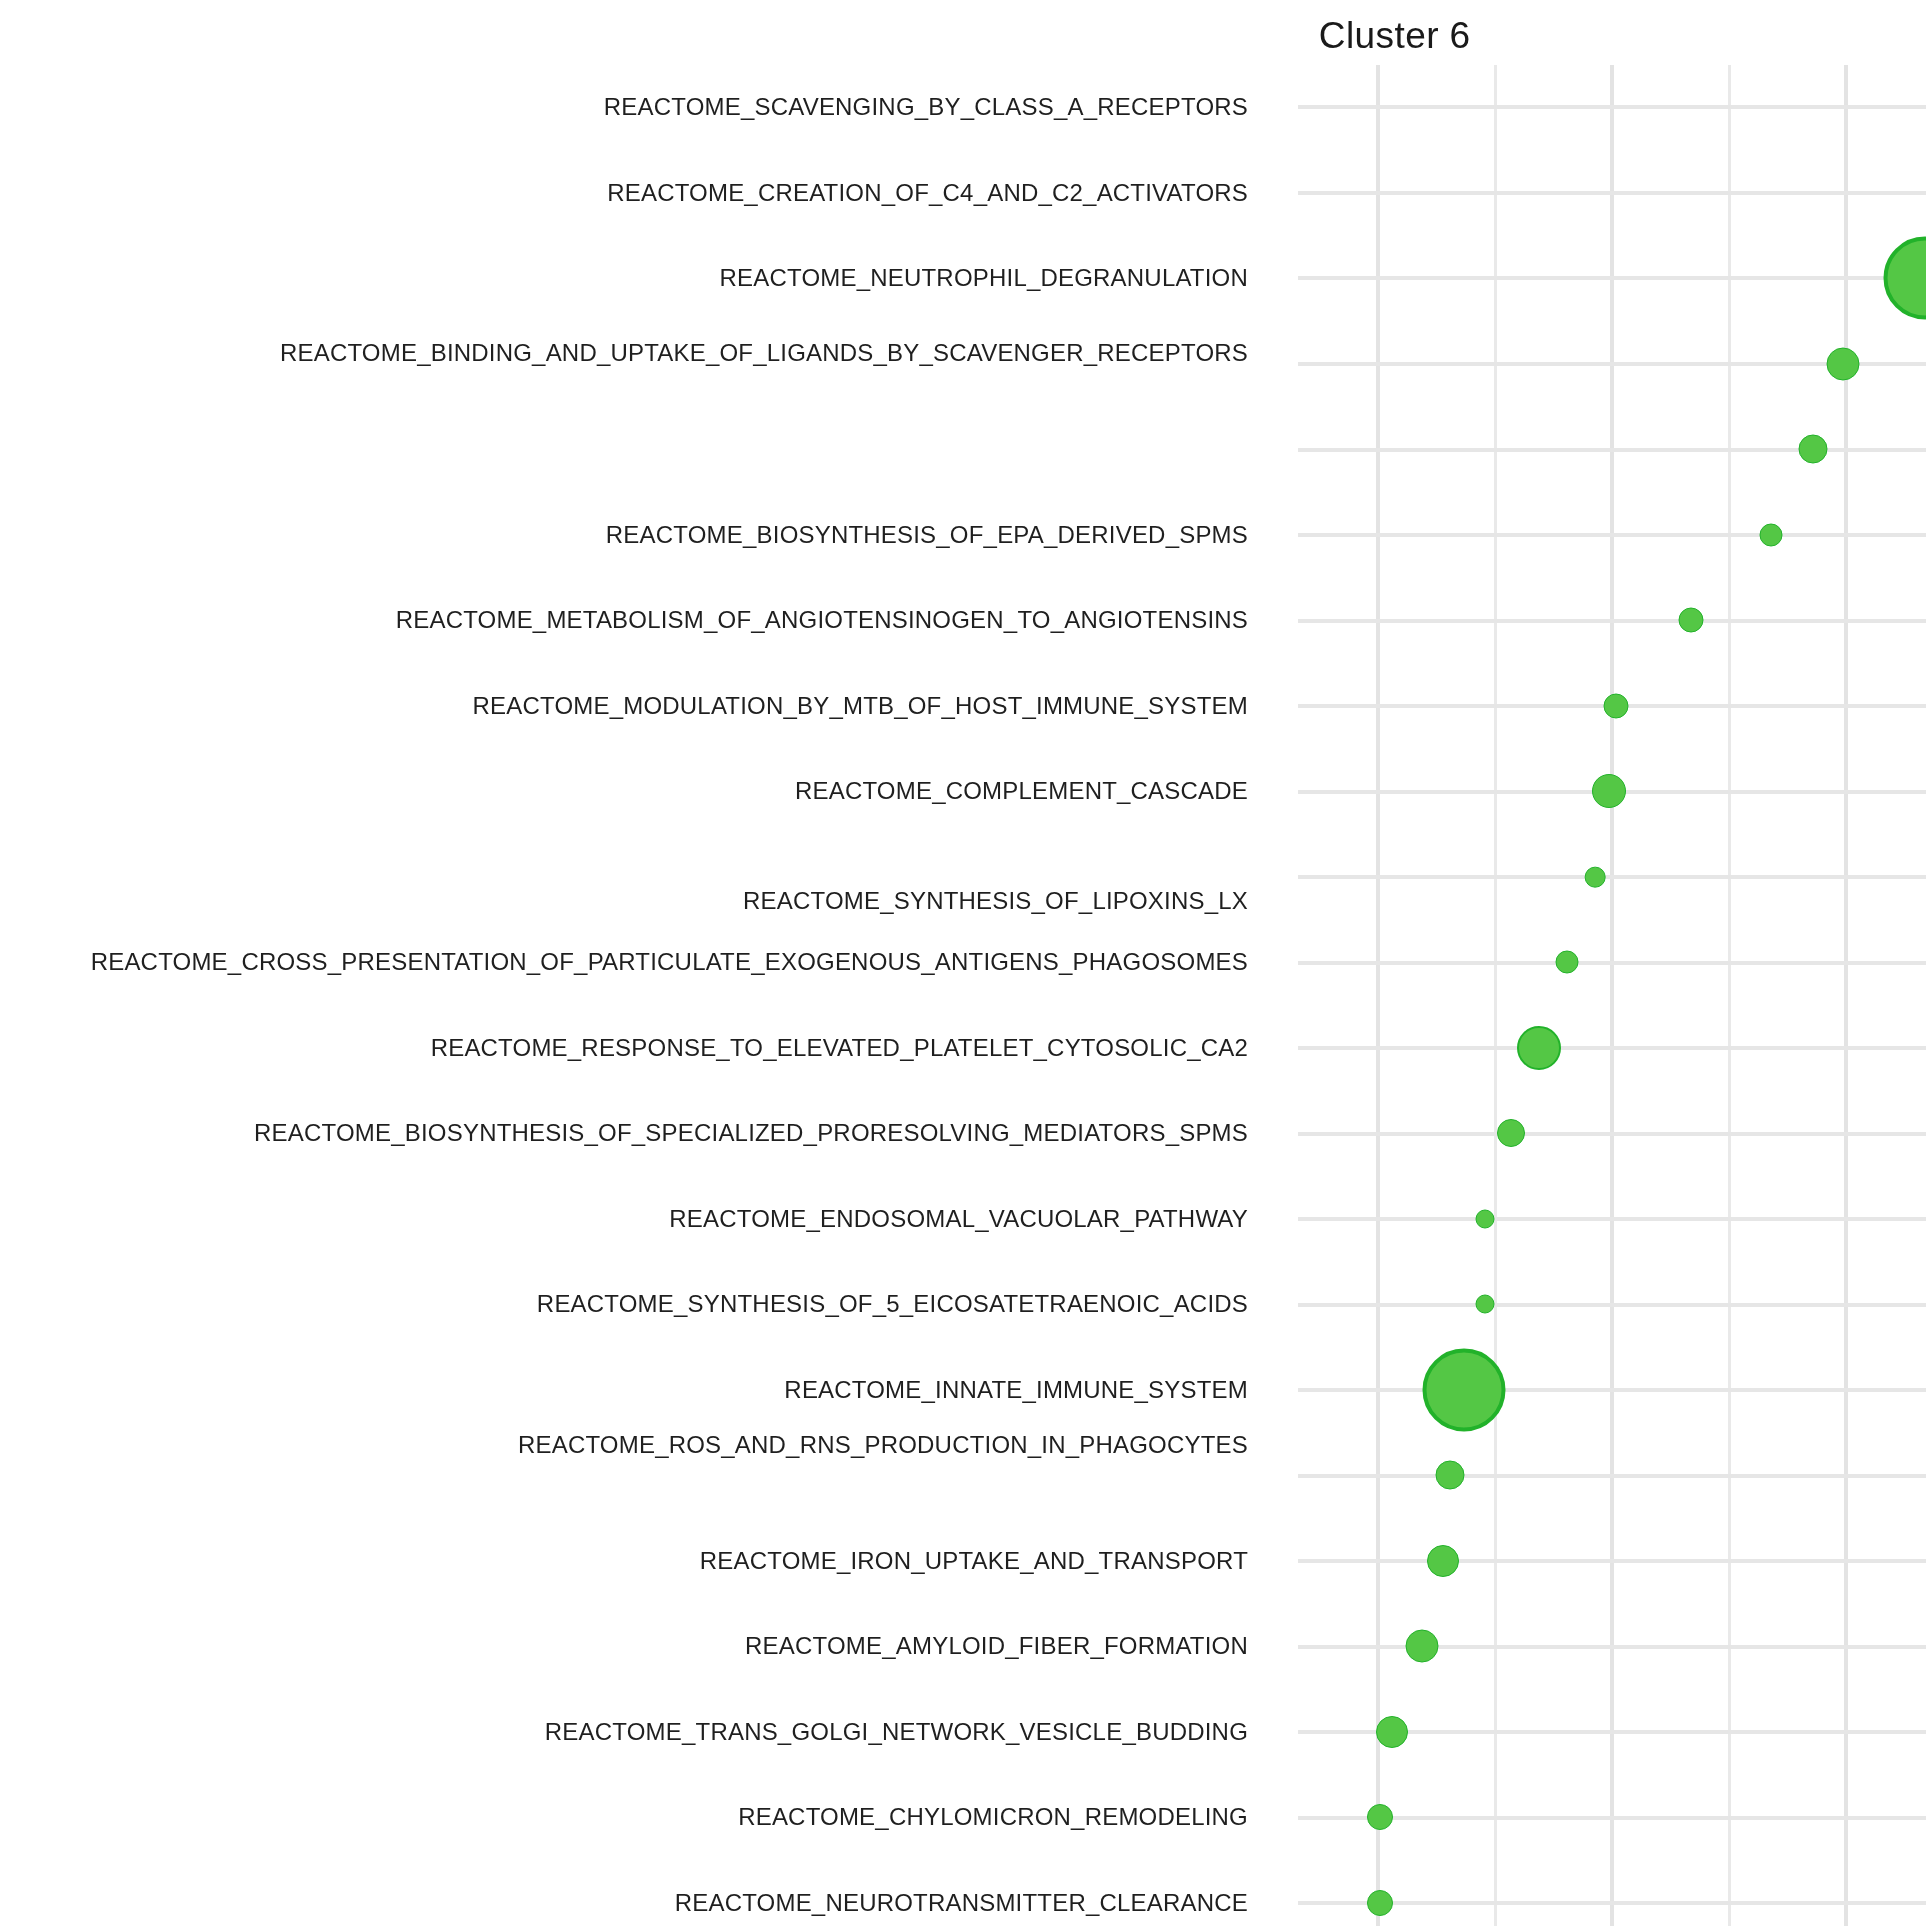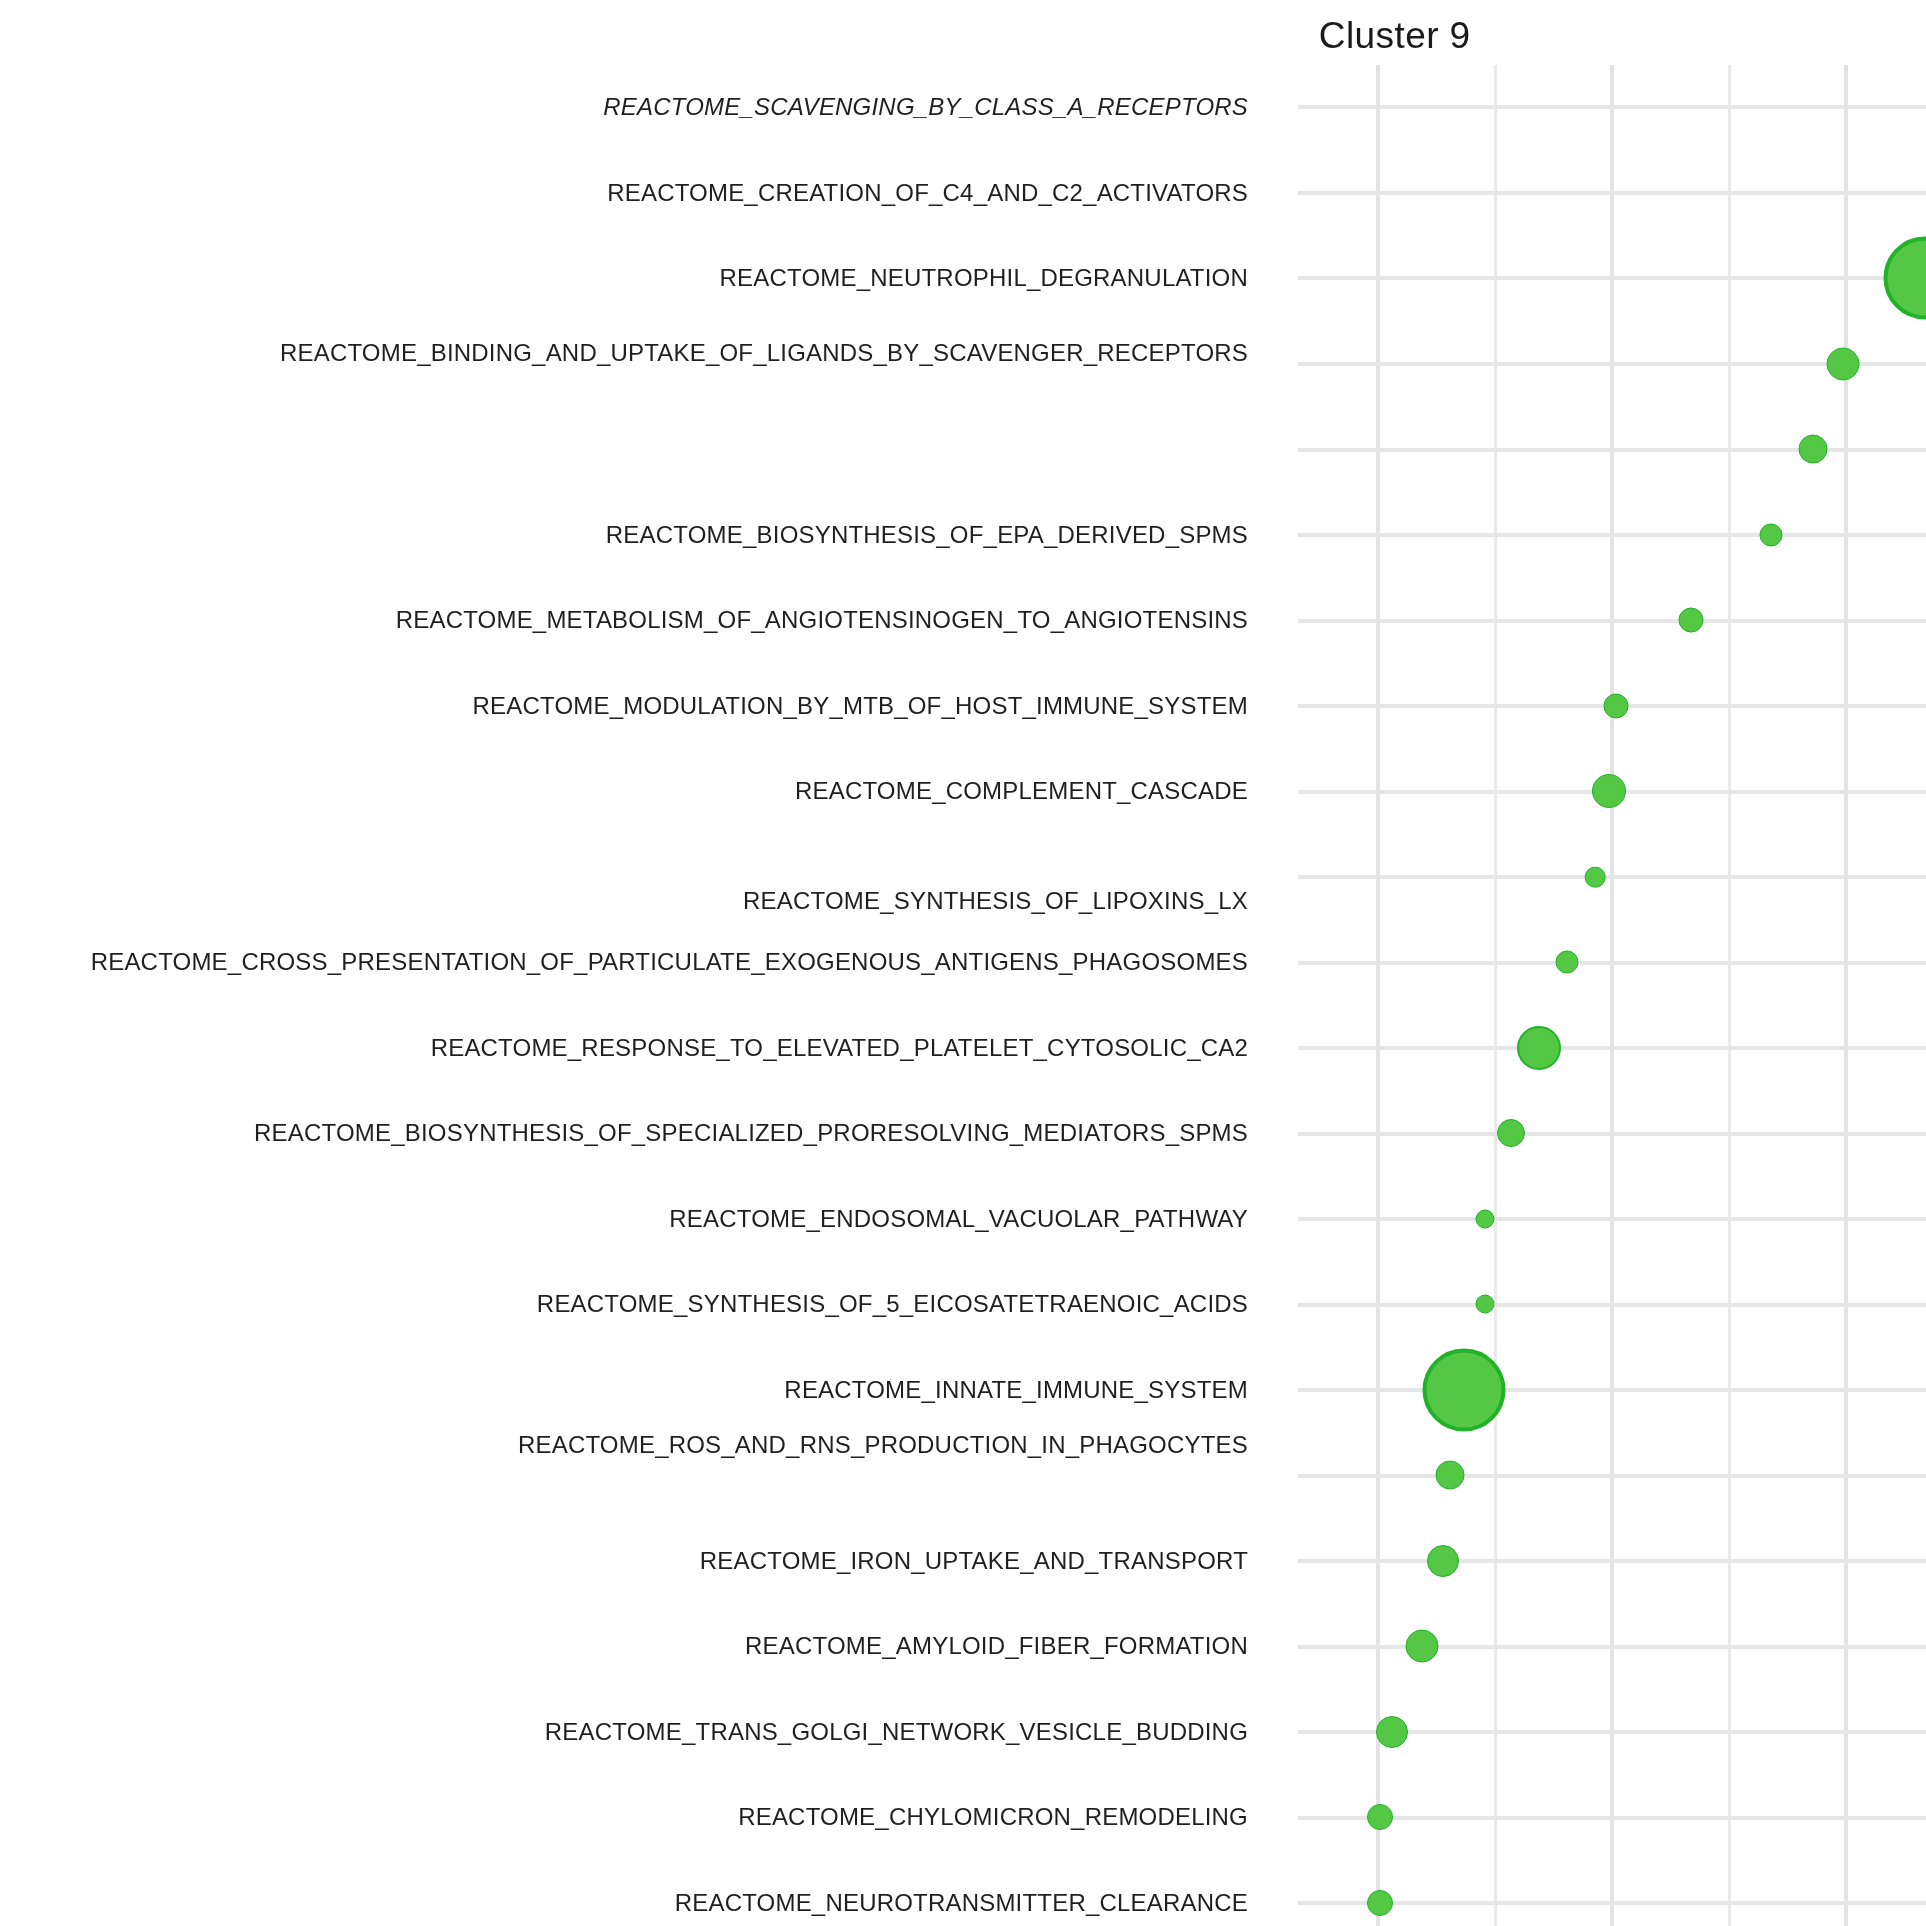--- a/index.html
+++ b/index.html
@@ -45,21 +45,21 @@
     box-sizing:border-box;
     transform:translate(-50%,-50%);
   }
 </style>
 </head>
 <body>
 
 <div id="page">
 
   <div id="chart-title">
-    <span>Cluster 9</span>
+    <span>Cluster 6</span>
   </div>
 
   <div id="plot-panel">
       <div class="vgrid major" style="left: 78px;"></div>
       <div class="vgrid" style="left: 196px;"></div>
       <div class="vgrid major" style="left: 312px;"></div>
       <div class="vgrid" style="left: 430px;"></div>
       <div class="vgrid major" style="left: 546px;"></div>
       <div class="hgrid" style="top: 40px;"></div>
       <div class="hgrid" style="top: 126px;"></div>
@@ -99,21 +99,21 @@
       <div class="dot" title="REACTOME_INNATE_IMMUNE_SYSTEM  x=13.7  genes=840" style="width: 83px; height: 83px; left: 166px; top: 1325px; background: rgb(84, 199, 69); border-color: rgb(34, 178, 42); border-width: 4.6px;"></div>
       <div class="dot" title="REACTOME_ROS_AND_RNS_PRODUCTION_IN_PHAGOCYTES  x=13.1  genes=40" style="width: 29px; height: 29px; left: 152px; top: 1410px; background: rgb(84, 199, 69); border-color: rgb(34, 178, 42); border-width: 1.5px;"></div>
       <div class="dot" title="REACTOME_IRON_UPTAKE_AND_TRANSPORT  x=12.8  genes=50" style="width: 32px; height: 32px; left: 145px; top: 1496px; background: rgb(84, 199, 69); border-color: rgb(34, 178, 42); border-width: 1.9px;"></div>
       <div class="dot" title="REACTOME_AMYLOID_FIBER_FORMATION  x=11.9  genes=55" style="width: 33px; height: 33px; left: 124px; top: 1581px; background: rgb(84, 199, 69); border-color: rgb(34, 178, 42); border-width: 1.9px;"></div>
       <div class="dot" title="REACTOME_TRANS_GOLGI_NETWORK_VESICLE_BUDDING  x=10.6  genes=50" style="width: 32px; height: 32px; left: 94px; top: 1667px; background: rgb(84, 199, 69); border-color: rgb(34, 178, 42); border-width: 1.9px;"></div>
       <div class="dot" title="REACTOME_CHYLOMICRON_REMODELING  x=10.1  genes=28" style="width: 26px; height: 26px; left: 82px; top: 1752px; background: rgb(84, 199, 69); border-color: rgb(34, 178, 42); border-width: 1.5px;"></div>
       <div class="dot" title="REACTOME_NEUROTRANSMITTER_CLEARANCE  x=10.1  genes=28" style="width: 26px; height: 26px; left: 82px; top: 1838px; background: rgb(84, 199, 69); border-color: rgb(34, 178, 42); border-width: 1.5px;"></div>
     </div>
 
   <div id="ylabels">
-      <div class="ylabel" style="top: 42px; font-style: italic;">REACTOME_SCAVENGING_BY_CLASS_A_RECEPTORS</div>
+      <div class="ylabel" style="top: 42px;">REACTOME_SCAVENGING_BY_CLASS_A_RECEPTORS</div>
       <div class="ylabel" style="top: 128px;">REACTOME_CREATION_OF_C4_AND_C2_ACTIVATORS</div>
       <div class="ylabel" style="top: 213px;">REACTOME_NEUTROPHIL_DEGRANULATION</div>
       <div class="ylabel" style="top: 288px;">REACTOME_BINDING_AND_UPTAKE_OF_LIGANDS_BY_SCAVENGER_RECEPTORS</div>
       <div class="ylabel" style="top: 470px;">REACTOME_BIOSYNTHESIS_OF_EPA_DERIVED_SPMS</div>
       <div class="ylabel" style="top: 555px;">REACTOME_METABOLISM_OF_ANGIOTENSINOGEN_TO_ANGIOTENSINS</div>
       <div class="ylabel" style="top: 641px;">REACTOME_MODULATION_BY_MTB_OF_HOST_IMMUNE_SYSTEM</div>
       <div class="ylabel" style="top: 726px;">REACTOME_COMPLEMENT_CASCADE</div>
       <div class="ylabel" style="top: 812px; margin-top: 24px;">REACTOME_SYNTHESIS_OF_LIPOXINS_LX</div>
       <div class="ylabel" style="top: 897px;">REACTOME_CROSS_PRESENTATION_OF_PARTICULATE_EXOGENOUS_ANTIGENS_PHAGOSOMES</div>
       <div class="ylabel" style="top: 983px;">REACTOME_RESPONSE_TO_ELEVATED_PLATELET_CYTOSOLIC_CA2</div>

